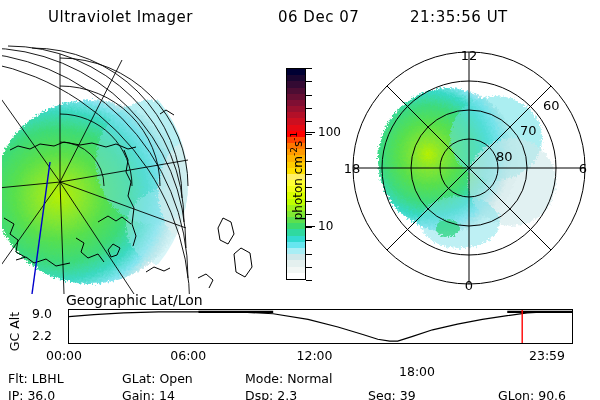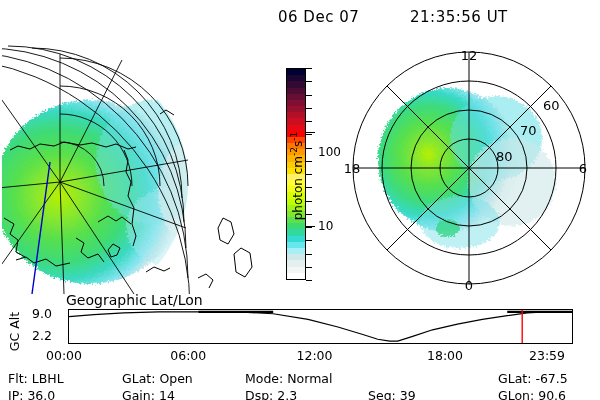--- a/index.html
+++ b/index.html
@@ -124,20 +124,21 @@
   .st-c2 { left: 245px; }
   .st-c3 { left: 368px; }
   .st-c4 { left: 498px; }
 </style>
 </head>
 <body>
 
 <div id="root">
 
   <div id="header">
+    <div class="hdr-txt" id="hdr-title">Ultraviolet Imager</div>
     <div class="hdr-txt" id="hdr-date">06 Dec 07</div>
     <div class="hdr-txt" id="hdr-time">21:35:56 UT</div>
   </div>
 
   <div class="panel" id="geo-panel">
     <svg width="262" height="252" viewBox="0 0 262 252">
       <defs>
         <clipPath id="geoClip">
           <circle cx="58" cy="140" r="128"></circle>
         </clipPath>
@@ -258,21 +259,21 @@
         <div class="cb-tick" style="top: 106px;"></div>
         <div class="cb-tick" style="top: 119.25px;"></div>
         <div class="cb-tick" style="top: 132.5px;"></div>
         <div class="cb-tick" style="top: 145.75px;"></div>
         <div class="cb-tick" style="top: 159px;"></div>
         <div class="cb-tick" style="top: 172.25px;"></div>
         <div class="cb-tick" style="top: 185.5px;"></div>
         <div class="cb-tick" style="top: 198.75px;"></div>
         <div class="cb-tick" style="top: 212px;"></div>
         <div class="cb-tick major" style="top: 63.6px;"></div>
-        <div class="cb-lab" style="top: 63.6px; margin-top: 20px;">100</div>
+        <div class="cb-lab" style="top: 63.6px;">100</div>
         <div class="cb-tick major" style="top: 157.94px;"></div>
         <div class="cb-lab" style="top: 157.94px;">10</div>
       </div>
     <div id="cbar-axis-label">
       <span>photon cm</span><sup>-2</sup><span>s</span><sup>-1</sup>
     </div>
   </div>
 
   <div class="panel" id="apex-panel">
     <svg width="258" height="252" viewBox="0 0 258 252">
@@ -339,29 +340,28 @@
       <svg viewBox="0 0 505 35" preserveAspectRatio="none">
         <polyline fill="none" stroke="#000" stroke-width="1.2" vector-effect="non-scaling-stroke" points="0,7 25,5 55,3 90,2 130,2 170,2 205,4 240,10 270,18 295,26 310,31 322,33 330,33 345,28 365,21 390,15 415,10 440,6 460,3 478,2 505,2"></polyline>
         <line x1="130" y1="2" x2="205" y2="2" stroke="#000" stroke-width="2.4" vector-effect="non-scaling-stroke"></line>
         <line x1="440" y1="2" x2="505" y2="2" stroke="#000" stroke-width="2.4" vector-effect="non-scaling-stroke"></line>
         <line x1="455" y1="0" x2="455" y2="35" stroke="#ff0000" stroke-width="1.4" vector-effect="non-scaling-stroke"></line>
       </svg>
     </div>
   <div class="alt-xtick" style="left: 46px;">00:00</div>
       <div class="alt-xtick" style="left: 170.25px;">06:00</div>
       <div class="alt-xtick" style="left: 296.5px;">12:00</div>
-      <div class="alt-xtick" style="left: 427px;">18:00</div>
+      <div class="alt-xtick" style="left: 399px; margin-top: 16px;">18:00</div>
       <div class="alt-xtick" style="left: 529px;">23:59</div>
     </div>
 
   <div id="status">
       <div class="st-item st-row0 st-c0">Flt: LBHL</div>
       <div class="st-item st-row0 st-c1">GLat: Open</div>
       <div class="st-item st-row0 st-c2">Mode: Normal</div>
-      <div class="st-item st-row0 st-c4">GLat: -67.5</div>
       <div class="st-item st-row1 st-c0">IP: 36.0</div>
       <div class="st-item st-row1 st-c1">Gain: 14</div>
       <div class="st-item st-row1 st-c2">Dsp: 2.3</div>
       <div class="st-item st-row1 st-c3">Seq: 39</div>
       <div class="st-item st-row1 st-c4">GLon: 90.6</div>
     </div>
 
 </div>
 
 </body></html>

